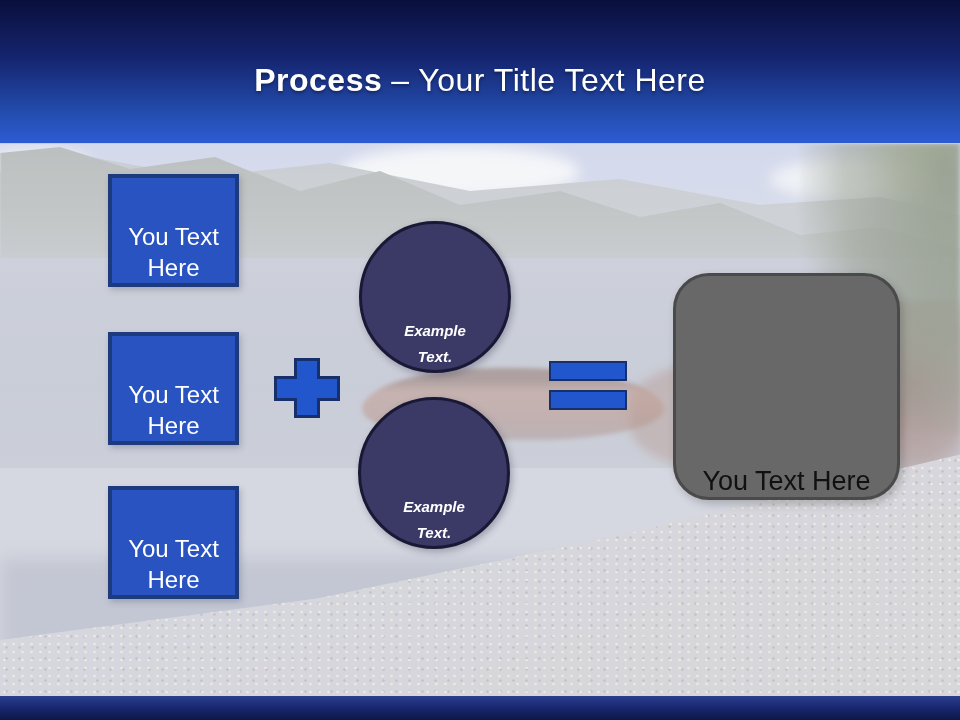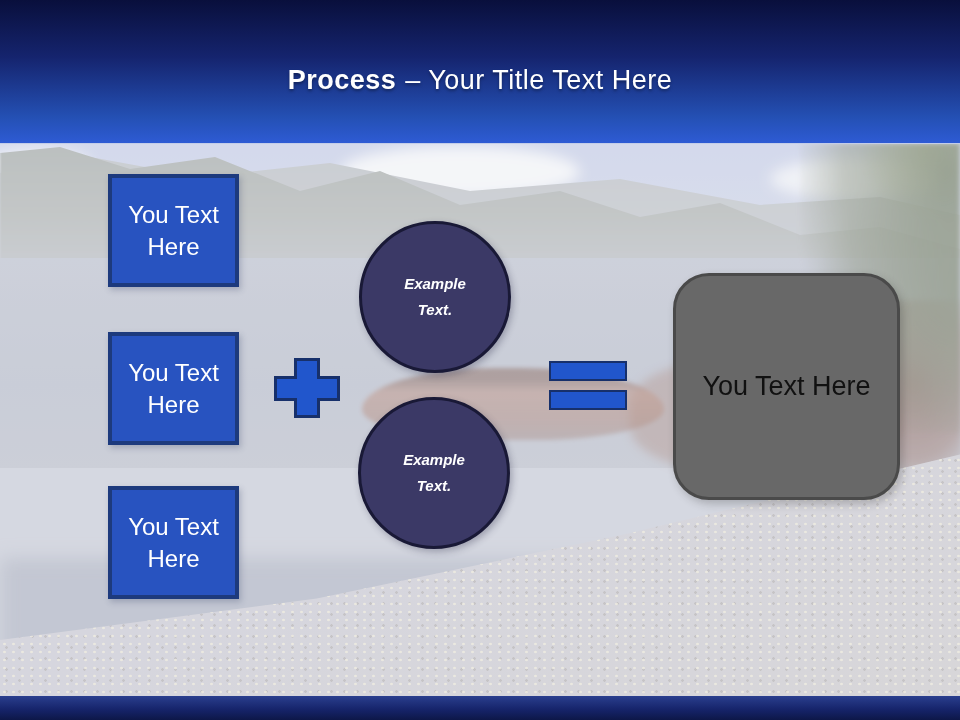--- a/index.html
+++ b/index.html
@@ -51,28 +51,28 @@
          radial-gradient(circle,rgba(148,142,138,0.55) 0 1px,transparent 1.6px),
          linear-gradient(160deg,rgba(205,196,182,0.0) 40%,rgba(205,196,182,0.35) 100%);
        background-size:9px 8px,13px 11px,100% 100%;
        clip-path:polygon(0 75%,33% 62%,65% 42%,100% 17%,100% 100%,0 100%);}
   .wash{inset:0;background:rgba(233,235,241,0.42);}
   
   .header{position:absolute;left:0;top:0;width:960px;height:143px;z-index:5;
        background:linear-gradient(180deg,#090f3c 0%,#15246e 40%,#2450b4 82%,#2e5bd4 100%);
        border-bottom:1px solid #c3cde9;
        display:flex;align-items:center;justify-content:center;}
-  .title{margin:16px;padding-top:18px;color:#fff;font-size:27px;font-weight:400;
+  .title{margin:16px;padding-top:18px;color:#fff;font-size:32px;font-weight:400;
        letter-spacing:.5px;text-shadow:0 2px 3px rgba(0,0,0,0.35);}
   .title .t-bold{font-weight:700;margin-right:9px;}
   
   .footer{position:absolute;left:0;bottom:0;width:960px;height:24px;z-index:5;
        background:linear-gradient(180deg,#2a3f8e 0%,#16246b 55%,#0d1748 100%);}
   
-  .shape{position:absolute;z-index:3;display:flex;align-items:center;justify-content:center;
+  .shape{position:absolute;z-index:3;display:flex;align-items:flex-end;justify-content:center;
        text-align:center;box-sizing:border-box;}
   .square{width:131px;height:113px;left:108px;
        background:#2853c0;border:4px solid #1d3a7d;
        color:#fff;font-size:24px;line-height:1.3;
        box-shadow:2px 3px 6px rgba(40,50,90,0.25);}
   .sq1{top:174px;} .sq2{top:332px;} .sq3{top:486px;}
   .square span{display:block;width:118px;}
   .circle{width:152px;height:152px;border-radius:50%;
        background:#3b3966;border:3px solid #191936;
        color:#fff;font-size:15px;font-weight:700;font-style:italic;line-height:1.75;

